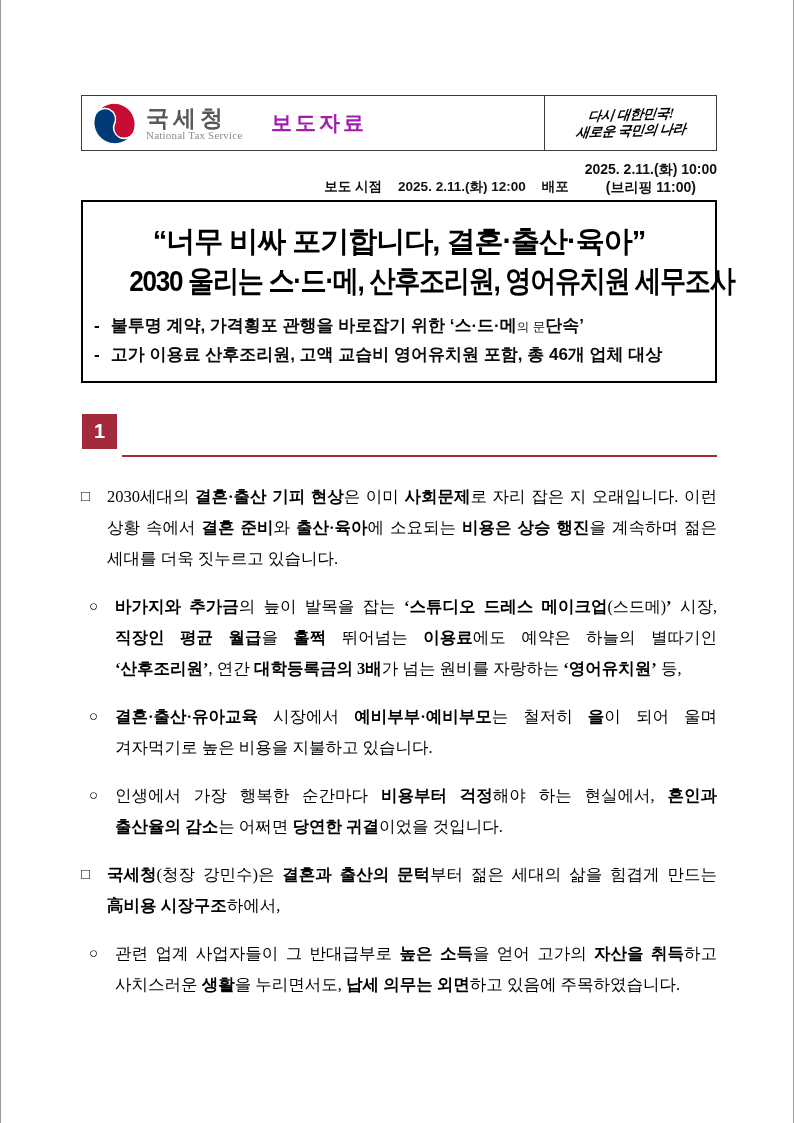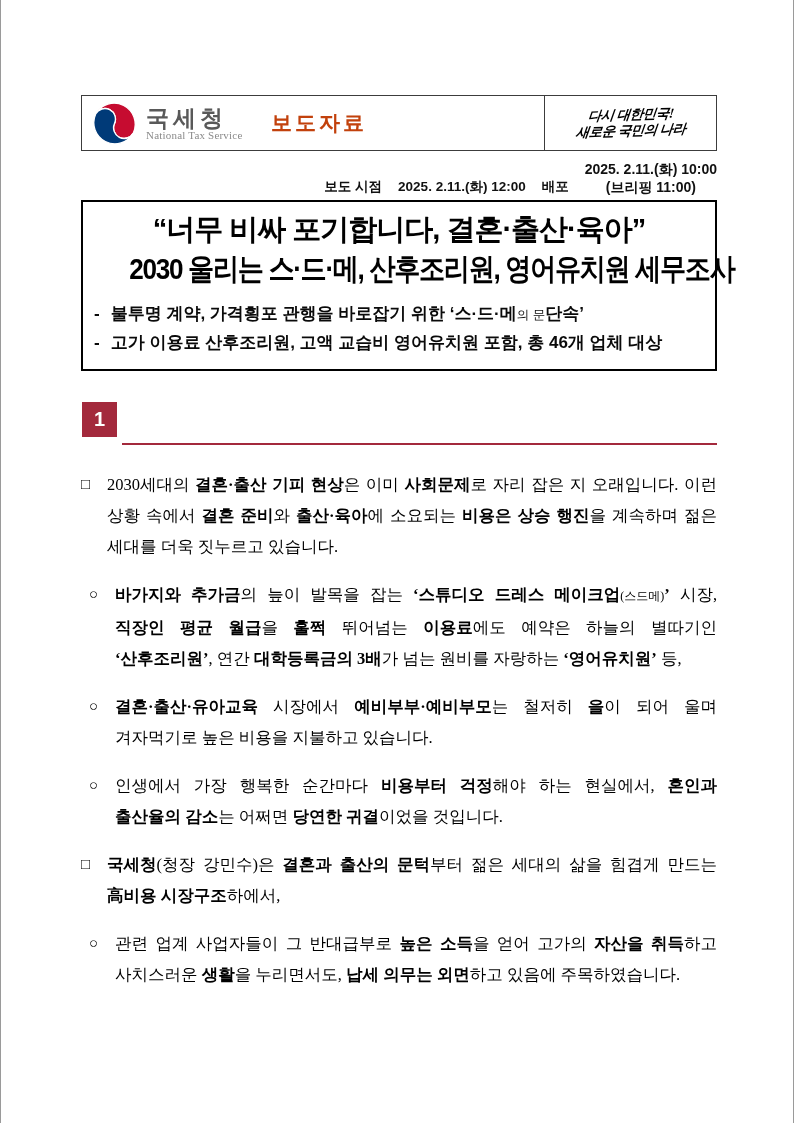--- a/index.html
+++ b/index.html
@@ -14,33 +14,33 @@
   }
   .content{position:absolute;left:80px;top:95px;width:636px;}
 
   
   .hdr{position:relative;height:56px;border:1.5px solid #3c3c3c;box-sizing:border-box;background:#fff;}
   .logo{position:absolute;left:10px;top:5px;display:flex;align-items:center;gap:9px;}
   .emblem{width:45px;height:45px;display:block;}
   .agency-wrap{display:flex;flex-direction:column;line-height:1.05;}
   .agency{font-family:"Liberation Sans","DejaVu Sans",sans-serif;font-size:23px;font-weight:700;color:#595959;letter-spacing:4px;}
   .agency-en{font-family:Liberation Serif, serif;font-size:11px;color:#8a8a8a;margin-top:0;letter-spacing:0.2px;}
-  .doc-type{position:absolute;left:0;right:160px;top:13px;text-align:center;font-size:21px;font-weight:600;letter-spacing:3px;color:#c2410c;}
+  .doc-type{position:absolute;left:0;right:160px;top:13px;text-align:center;font-size:21px;font-weight:600;letter-spacing:3px;color:#a21caf;}
   .slogan-cell{position:absolute;right:0;top:0;bottom:0;width:171px;border-left:1.5px solid #3c3c3c;
     display:flex;flex-direction:column;align-items:center;justify-content:center;line-height:1.15;}
   .slogan{font-style:italic;font-weight:700;font-size:13.5px;transform:rotate(-2deg) skewX(-8deg);letter-spacing:-0.5px;white-space:nowrap;}
 
   
   .daterow{display:flex;justify-content:flex-end;align-items:flex-end;gap:16px;margin-top:5px;height:40px;
     font-family:"Liberation Sans","DejaVu Sans",sans-serif;font-size:13.5px;font-weight:700;color:#111;}
   .daterow .val{font-weight:700;}
   .dist-block{text-align:center;line-height:1.3;font-size:14px;}
 
   
-  .titlebox{margin-top:4px;border:2.5px solid #000;box-sizing:border-box;padding:10px 6px 13px 6px;background:#fff;}
+  .titlebox{margin-top:4px;border:2.5px solid #000;box-sizing:border-box;padding:22px 6px 13px 6px;background:#fff;}
   .h1{font-family:"Liberation Sans","DejaVu Sans",sans-serif;text-align:center;font-weight:900;font-size:29px;
       letter-spacing:-1px;line-height:1.2;white-space:nowrap;}
   .h2{font-family:"Liberation Sans","DejaVu Sans",sans-serif;text-align:center;font-weight:900;font-size:30px;
       letter-spacing:-1.5px;line-height:1.25;white-space:nowrap;transform:scaleX(0.87);transform-origin:50% 50%;margin-top:3px;}
   .subs{margin-top:13px;font-family:"Liberation Sans","DejaVu Sans",sans-serif;font-size:17px;font-weight:600;color:#0a0a0a;}
   .sub-row{display:flex;gap:11px;line-height:27px;padding-left:5px;align-items:baseline;}
   .sub-row .dash{flex:none;font-weight:600;}
   .subtext .b{font-weight:800;}
   .subtext .sm{font-size:12.5px;font-weight:500;}
 
@@ -53,21 +53,21 @@
     font-size:21px;font-weight:700;letter-spacing:3px;color:#0d0d0d;}
   .secline{position:absolute;left:41px;right:0;top:41px;height:2px;background:var(--red);}
 
   
   .paras{margin-top:21px;}
   .para{display:flex;margin-bottom:17px;font-size:16.5px;line-height:31px;text-align:justify;color:#000;}
   .para .bullet{flex:none;width:26px;font-size:15px;line-height:31px;}
   .para.indent{padding-left:8px;}
   .ptext{flex:1;word-break:keep-all;}
   .ptext .b{font-weight:700;margin-top:41px;}
-  .ptext .sm{font-size:12px;}
+  .ptext .sm{font-size:16px;}
 </style>
 </head>
 <body>
 
 <div class="page">
   <div class="content">
 
     <div class="hdr">
       <div class="logo">
         <svg class="emblem" viewBox="0 0 100 100" aria-hidden="true">

